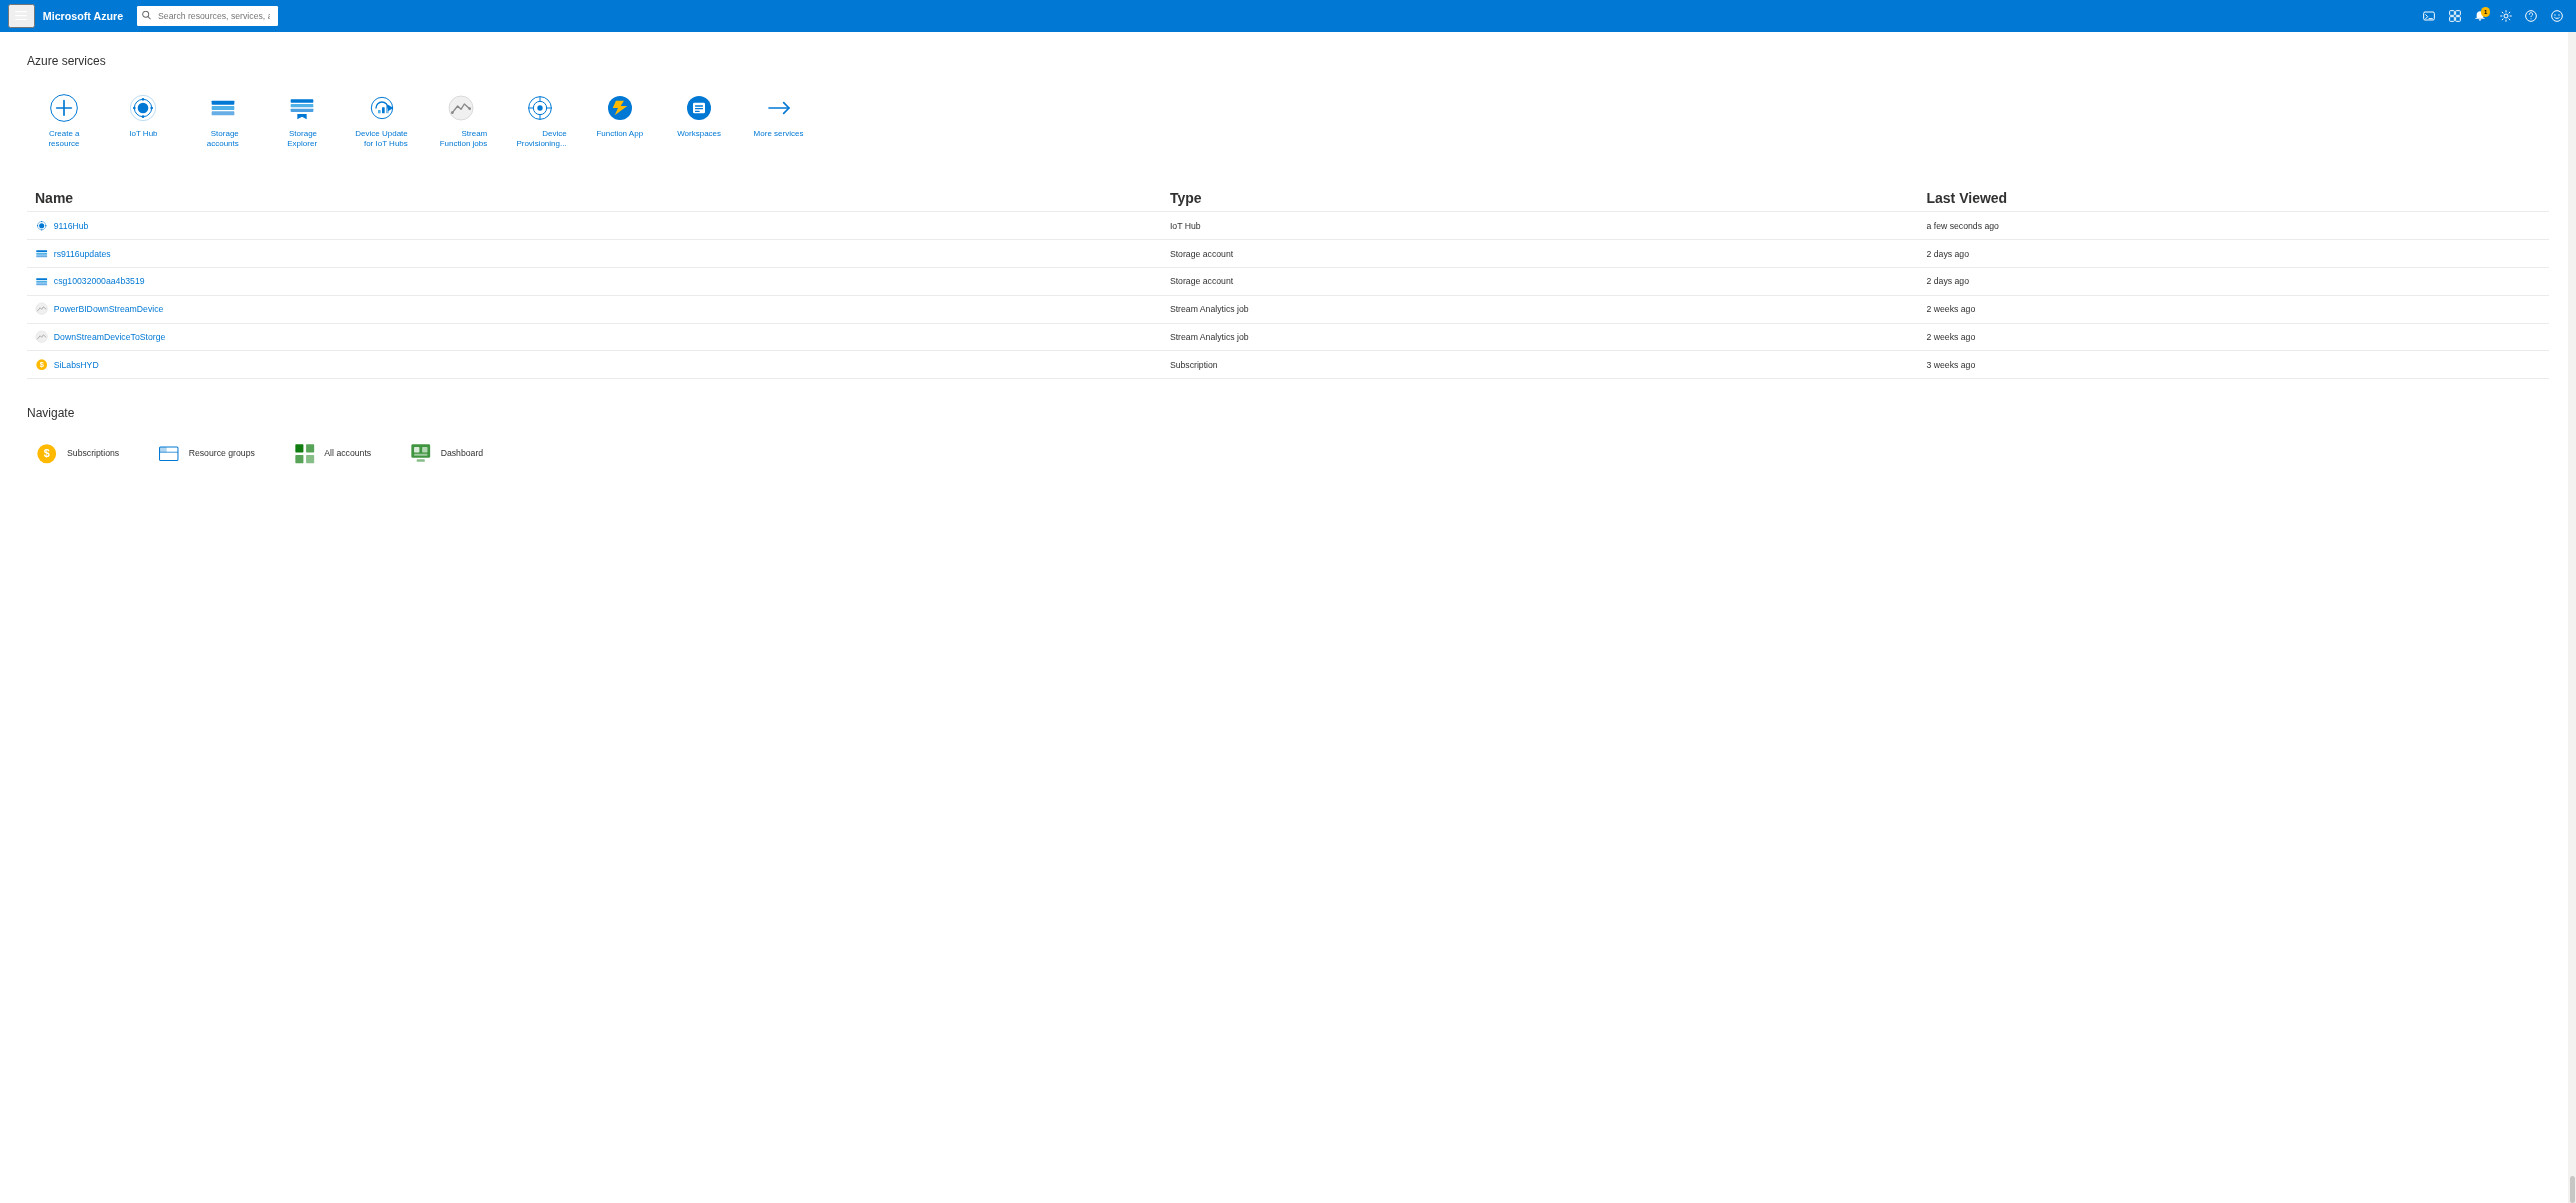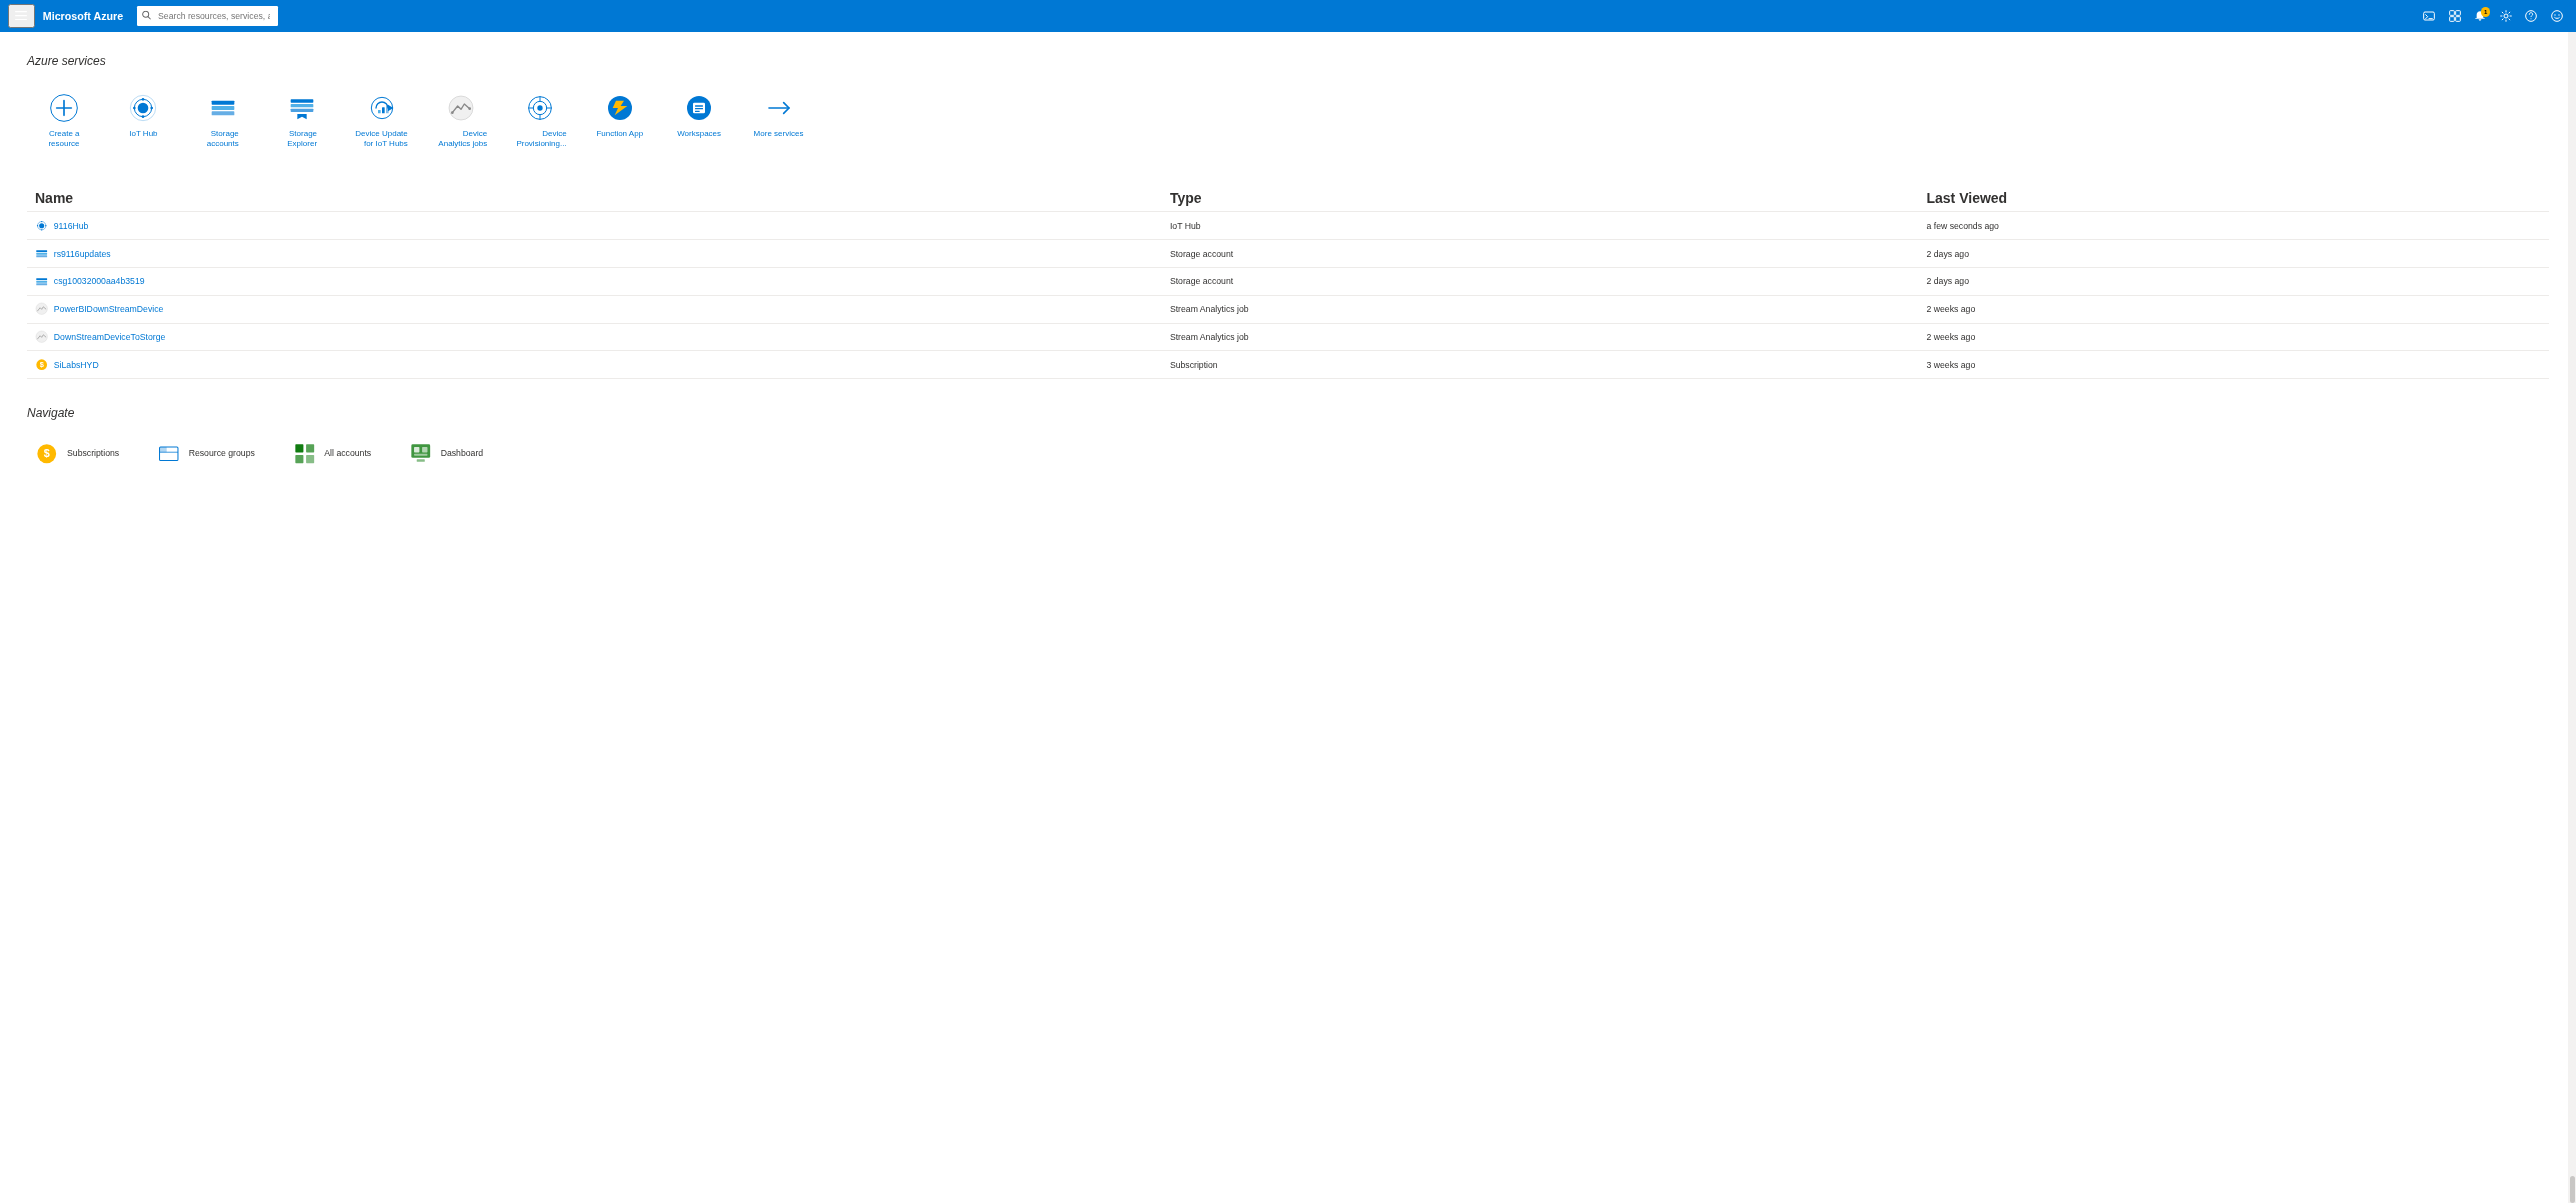--- a/index.html
+++ b/index.html
@@ -96,21 +96,20 @@
       background: white;
       min-height: calc(100vh - 32px);
     }
 
     
     .section-title {
       font-size: 12px;
       font-weight: 400;
       color: #323130;
       margin-bottom: 16px;
-      font-style: italic;
     }
 
     .services-grid {
       display: flex;
       flex-wrap: wrap;
       gap: 5.4px;
       margin-bottom: 27px;
     }
 
     .service-item {
@@ -380,21 +379,21 @@
 
       <div class="service-item">
         <div class="service-icon">
           <svg width="28" height="28" viewBox="0 0 42 42" fill="none">
             <circle cx="21" cy="21" r="18" fill="#f0f0f0" stroke="#ccc" stroke-width="1"></circle>
             <path d="M8 28 L16 18 L21 23 L26 15 L34 22" stroke="#888" stroke-width="2" fill="none" stroke-linecap="round" stroke-linejoin="round"></path>
             <circle cx="8" cy="28" r="2" fill="#888"></circle>
             <circle cx="34" cy="22" r="2" fill="#888"></circle>
           </svg>
         </div>
-        <span class="service-label">Device Analytics jobs</span>
+        <span class="service-label">Stream Function jobs</span>
       </div>
 
       <div class="service-item">
         <div class="service-icon">
           <svg width="28" height="28" viewBox="0 0 42 42" fill="none">
             <circle cx="21" cy="21" r="17" stroke="#0078d4" stroke-width="1.5" fill="none"></circle>
             <circle cx="21" cy="21" r="10" stroke="#0078d4" stroke-width="1.5" fill="none"></circle>
             <line x1="21" y1="4" x2="21" y2="11" stroke="#0078d4" stroke-width="1.5" stroke-linecap="round"></line>
             <line x1="21" y1="31" x2="21" y2="38" stroke="#0078d4" stroke-width="1.5" stroke-linecap="round"></line>
             <line x1="4" y1="21" x2="11" y2="21" stroke="#0078d4" stroke-width="1.5" stroke-linecap="round"></line>

